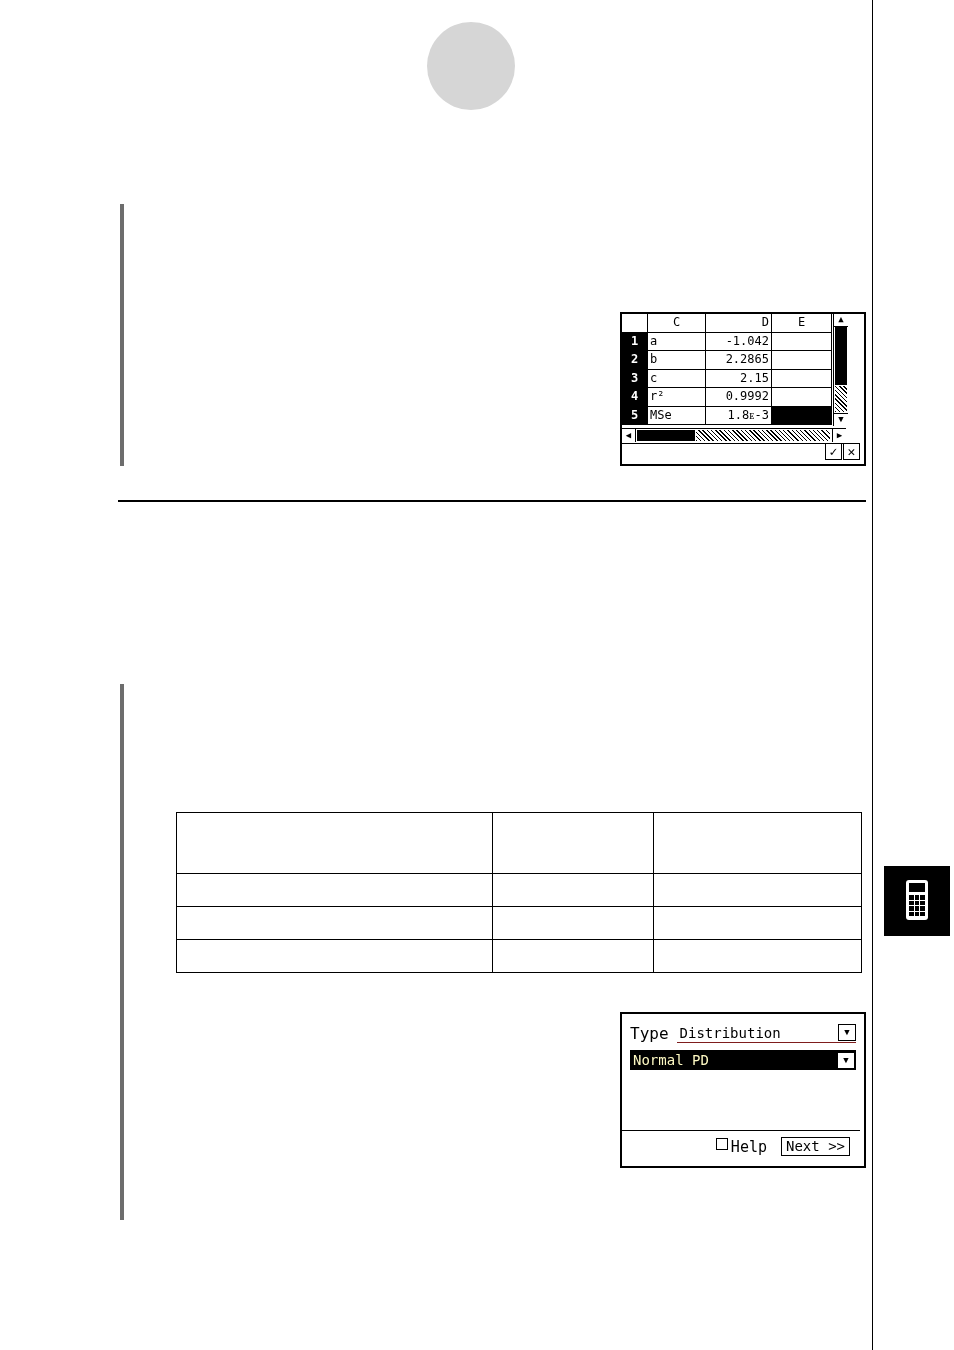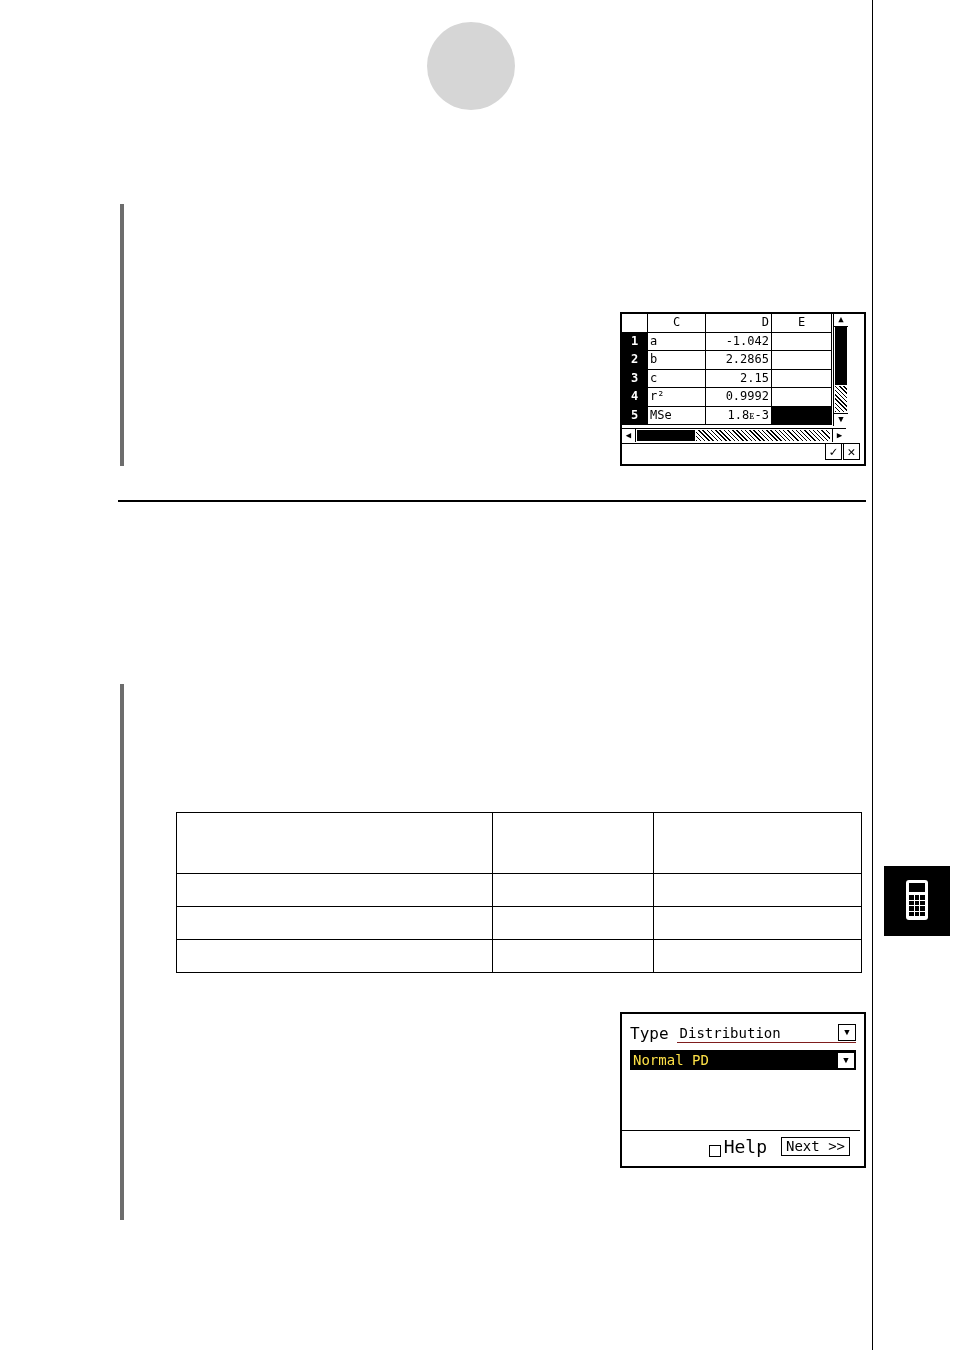--- a/index.html
+++ b/index.html
@@ -314,21 +314,21 @@
     position: absolute;
     left: 8px;
     top: 36px;
     width: 226px;
     height: 20px;
     display: flex;
     align-items: center;
     background: #000;
   }
   .dist-row2 .val {
-    color: #fde047;
+    color: #fef9c3;
     font-size: 14px;
     font-family: "DejaVu Sans Mono", monospace;
     padding-left: 3px;
     flex: 1;
     white-space: nowrap;
   }
   .dist-row2 .drop {
     width: 18px; height: 17px;
     border: 1px solid #000;
     box-sizing: border-box;
@@ -353,23 +353,23 @@
     width: 238px;
     height: 31px;
     display: flex;
     align-items: center;
     justify-content: flex-end;
     padding-right: 10px;
     box-sizing: border-box;
   }
   .help-check {
     display: flex;
-    align-items: flex-end;
+    align-items: flex-start;
     font-family: "DejaVu Sans Mono", monospace;
-    font-size: 18px;
+    font-size: 15px;
     margin-right: 14px;
   }
   .help-check .box {
     width: 10px; height: 10px;
     border: 1px solid #000;
     margin-right: 3px;
     background: #fff;
   }
   .next-btn {
     border: 1px solid #000;

